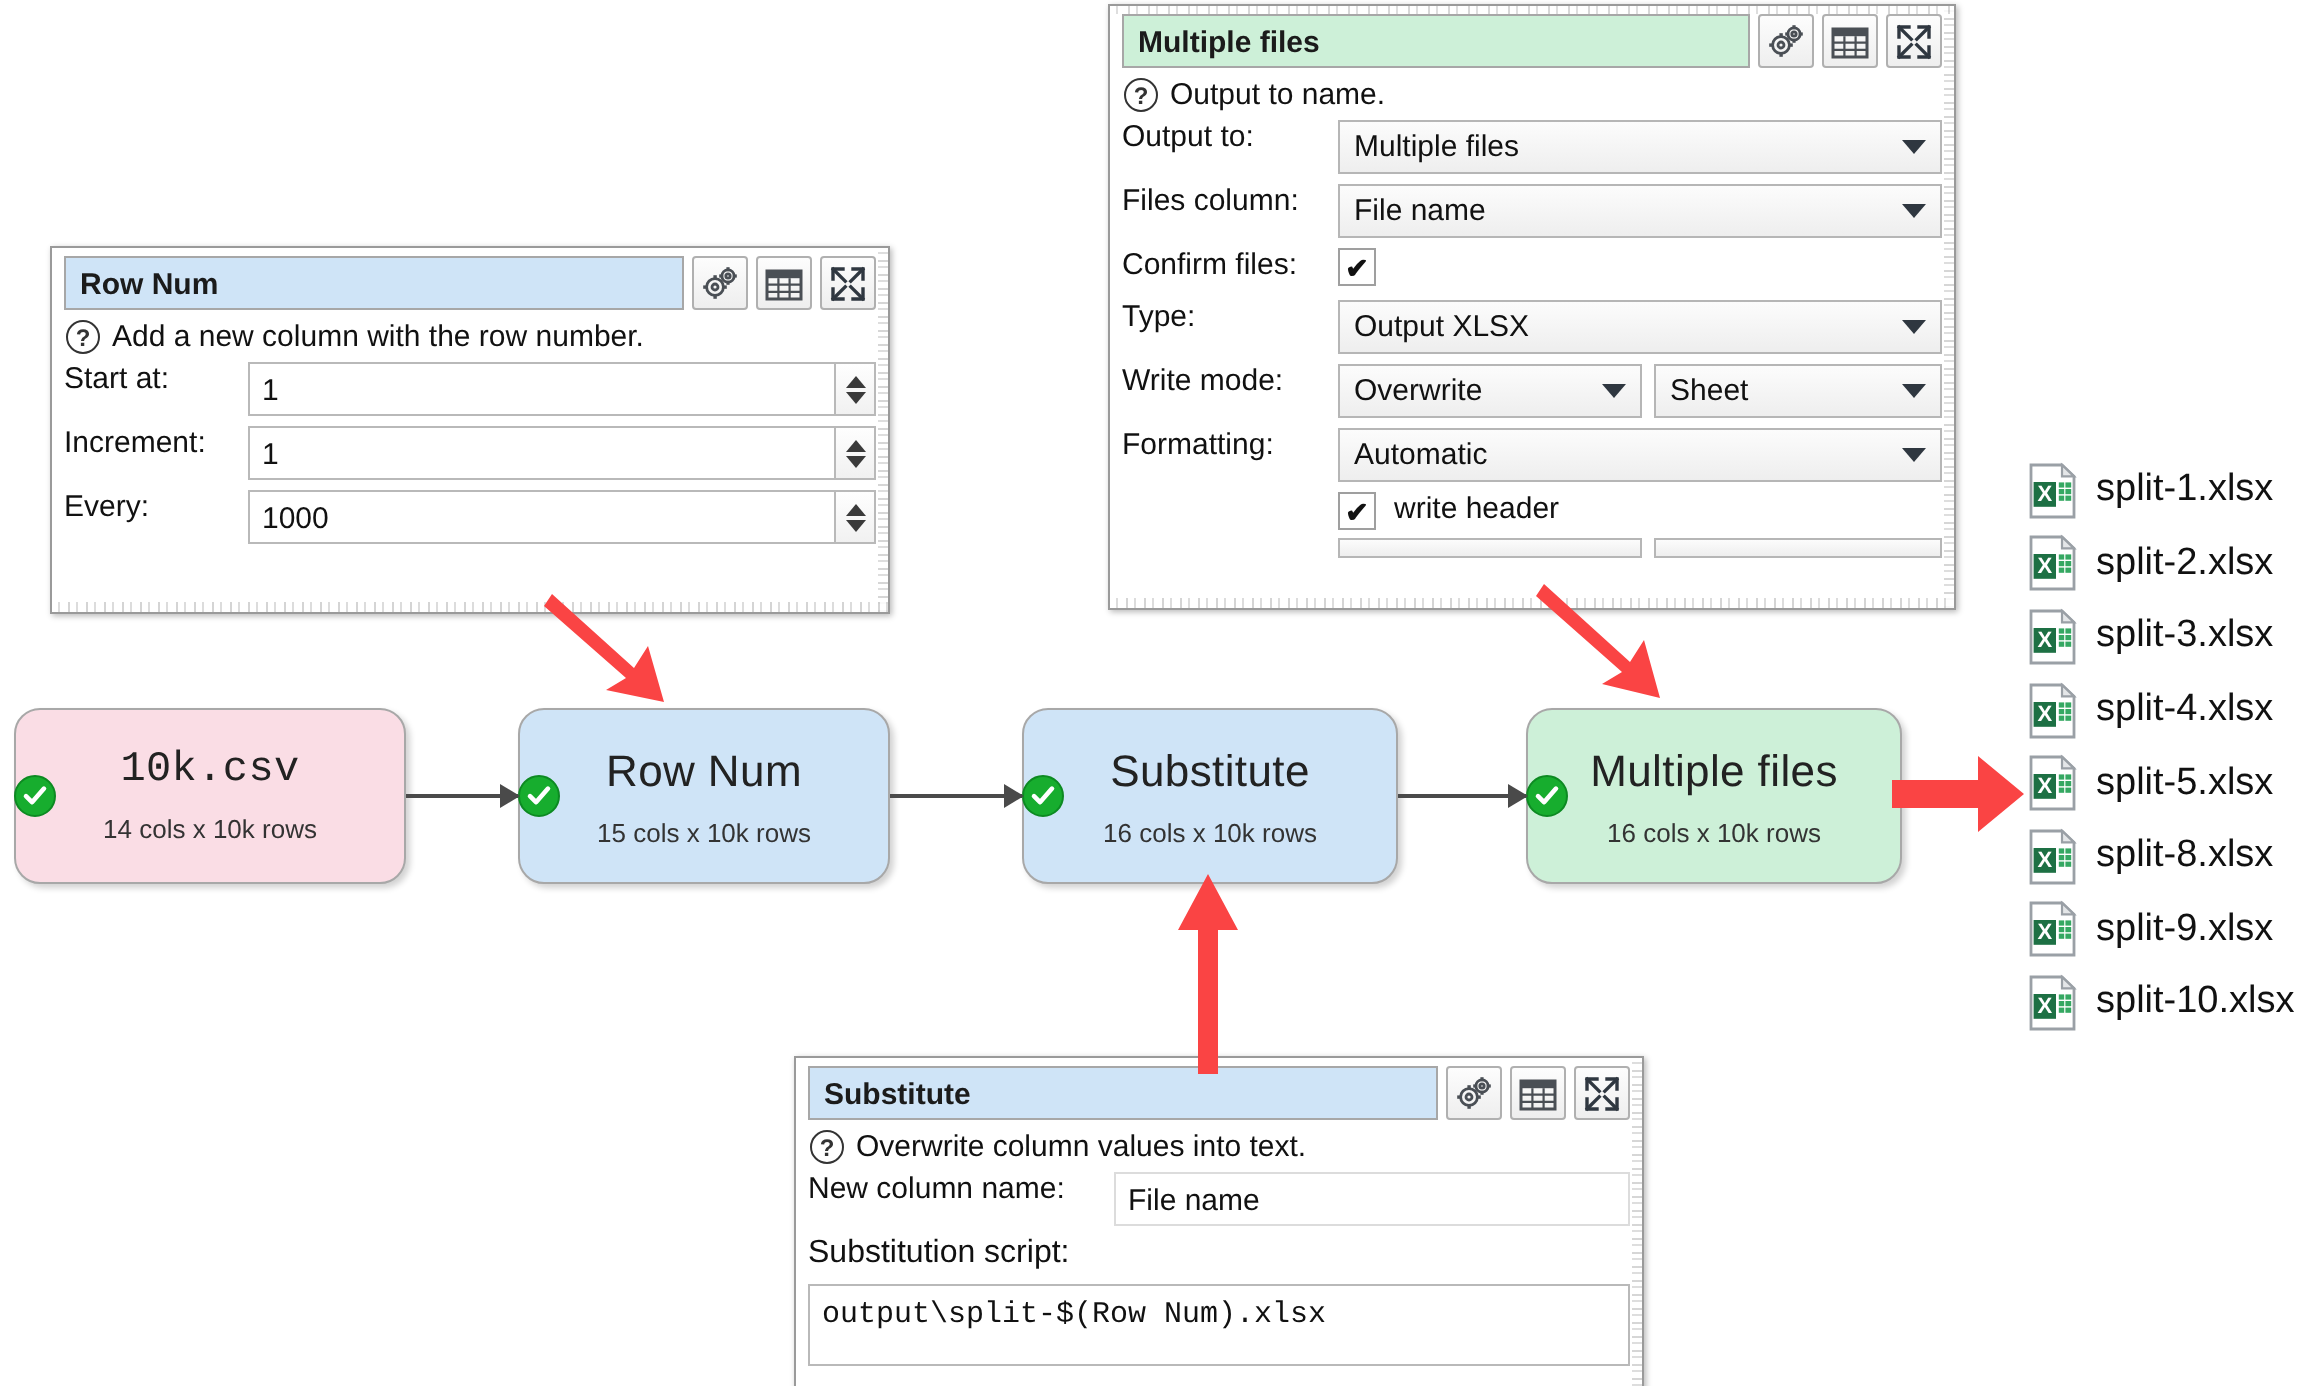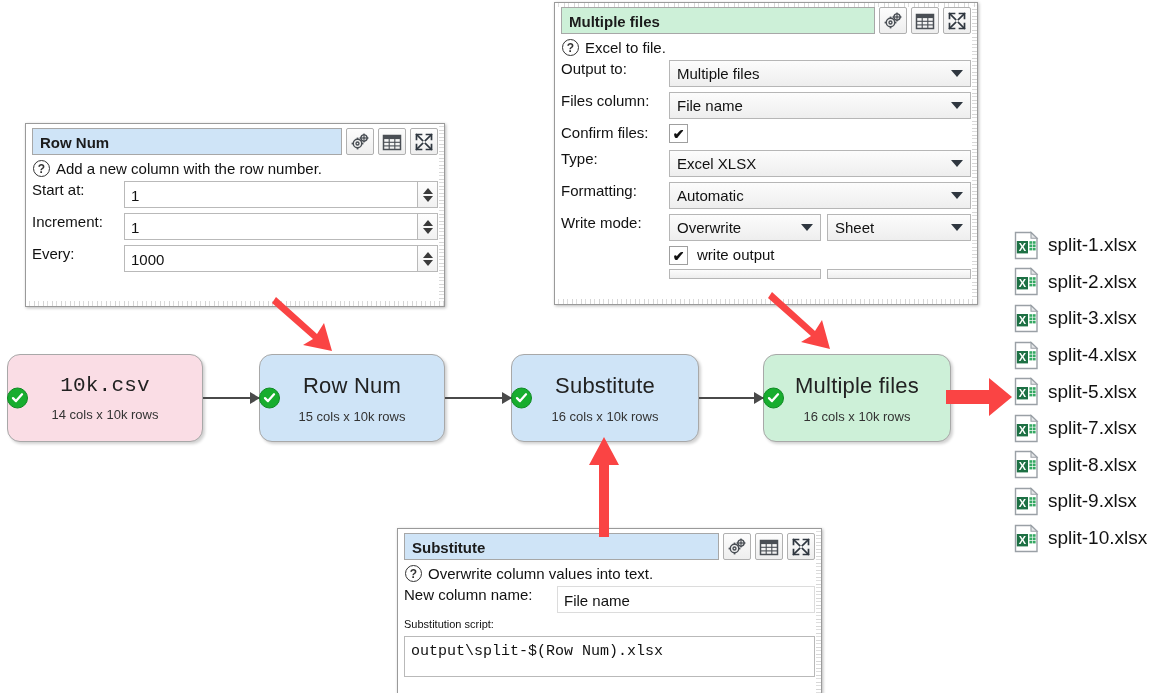--- a/index.html
+++ b/index.html
@@ -325,21 +325,21 @@
         </div>
       <div class="tbtn">
           <svg width="22" height="22" viewBox="0 0 22 22">
             <use href="#ico-expand"></use>
           </svg>
         </div>
     </div>
 
     <div class="help-row">
       <span class="qmark">?</span>
-      <span>Excel to file.</span>
+      <span>Output to name.</span>
     </div>
 
     <div class="frow">
       <div class="flabel" style="width:108px">Output to:</div>
       <div class="fctl">
         <div class="combo">
           <span>Multiple files</span>
           <span class="arrow"></span>
         </div>
       </div>
@@ -357,54 +357,54 @@
 
     <div class="frow" style="margin-bottom:7px">
       <div class="flabel" style="width:108px">Confirm files:</div>
       <div class="chk">✔</div>
     </div>
 
     <div class="frow">
       <div class="flabel" style="width:108px">Type:</div>
       <div class="fctl">
         <div class="combo">
-          <span>Excel XLSX</span>
-          <span class="arrow"></span>
-        </div>
-      </div>
-    </div>
-
-    <div class="frow">
-      <div class="flabel" style="width:108px">Formatting:</div>
-      <div class="fctl">
-        <div class="combo">
-          <span>Automatic</span>
+          <span>Output XLSX</span>
           <span class="arrow"></span>
         </div>
       </div>
     </div>
 
     <div class="frow">
       <div class="flabel" style="width:108px">Write mode:</div>
       <div class="fctl" style="gap:6px">
         <div class="combo" style="flex:0 0 152px">
           <span>Overwrite</span>
           <span class="arrow"></span>
         </div>
         <div class="combo" style="flex:1 1 auto">
           <span>Sheet</span>
           <span class="arrow"></span>
         </div>
       </div>
     </div>
 
+    <div class="frow">
+      <div class="flabel" style="width:108px">Formatting:</div>
+      <div class="fctl">
+        <div class="combo">
+          <span>Automatic</span>
+          <span class="arrow"></span>
+        </div>
+      </div>
+    </div>
+
     <div class="frow" style="margin-bottom:4px">
       <div class="flabel" style="width:108px"></div>
       <div class="chk">✔</div>
-      <span style="margin-left:9px;font-size:15px;color:#111">write output</span>
+      <span style="margin-left:9px;font-size:15px;color:#111">write header</span>
     </div>
 
     <div class="frow">
       <div class="flabel" style="width:108px"></div>
       <div class="fctl" style="gap:6px">
         <div class="combo" style="flex:0 0 152px;height:10px"></div>
         <div class="combo" style="flex:1 1 auto;height:10px"></div>
       </div>
     </div>
   </div>
@@ -439,21 +439,21 @@
       <span>Overwrite column values into text.</span>
     </div>
 
     <div class="frow">
       <div class="flabel" style="width:153px">New column name:</div>
       <div class="fctl">
         <div class="tfield" style="border-color:#dcdcdc">File name</div>
       </div>
     </div>
 
-    <div style="font-size:11px;color:#111;margin:4px 0 6px 0">Substitution script:</div>
+    <div style="font-size:16px;color:#111;margin:4px 0 6px 0">Substitution script:</div>
 
     <div class="tfield" style="height:41px;line-height:30px;font-family:'Liberation Mono', monospace;font-size:15px;">output\split-$(Row Num).xlsx</div>
   </div>
   <div class="tear-r"></div>
 </div>
 
 <div class="node node-pink" style="left:7px;top:354px;width:196px;height:88px;">
   <div class="node-title" style="font-family:'Liberation Mono', monospace;font-size:21px">10k.csv</div>
   <div class="node-sub">14 cols x 10k rows</div>
   <div class="badge">
@@ -549,26 +549,20 @@
   <div class="filerow">
     <span class="xlicon"><svg width="25" height="29" viewBox="0 0 25 29">
           <use href="#ico-xlsx"></use>
         </svg></span>
     <span class="filelabel">split-5.xlsx</span>
   </div>
   <div class="filerow">
     <span class="xlicon"><svg width="25" height="29" viewBox="0 0 25 29">
           <use href="#ico-xlsx"></use>
         </svg></span>
-    <span class="filelabel">split-7.xlsx</span>
-  </div>
-  <div class="filerow">
-    <span class="xlicon"><svg width="25" height="29" viewBox="0 0 25 29">
-          <use href="#ico-xlsx"></use>
-        </svg></span>
     <span class="filelabel">split-8.xlsx</span>
   </div>
   <div class="filerow">
     <span class="xlicon"><svg width="25" height="29" viewBox="0 0 25 29">
           <use href="#ico-xlsx"></use>
         </svg></span>
     <span class="filelabel">split-9.xlsx</span>
   </div>
   <div class="filerow">
     <span class="xlicon"><svg width="25" height="29" viewBox="0 0 25 29">

